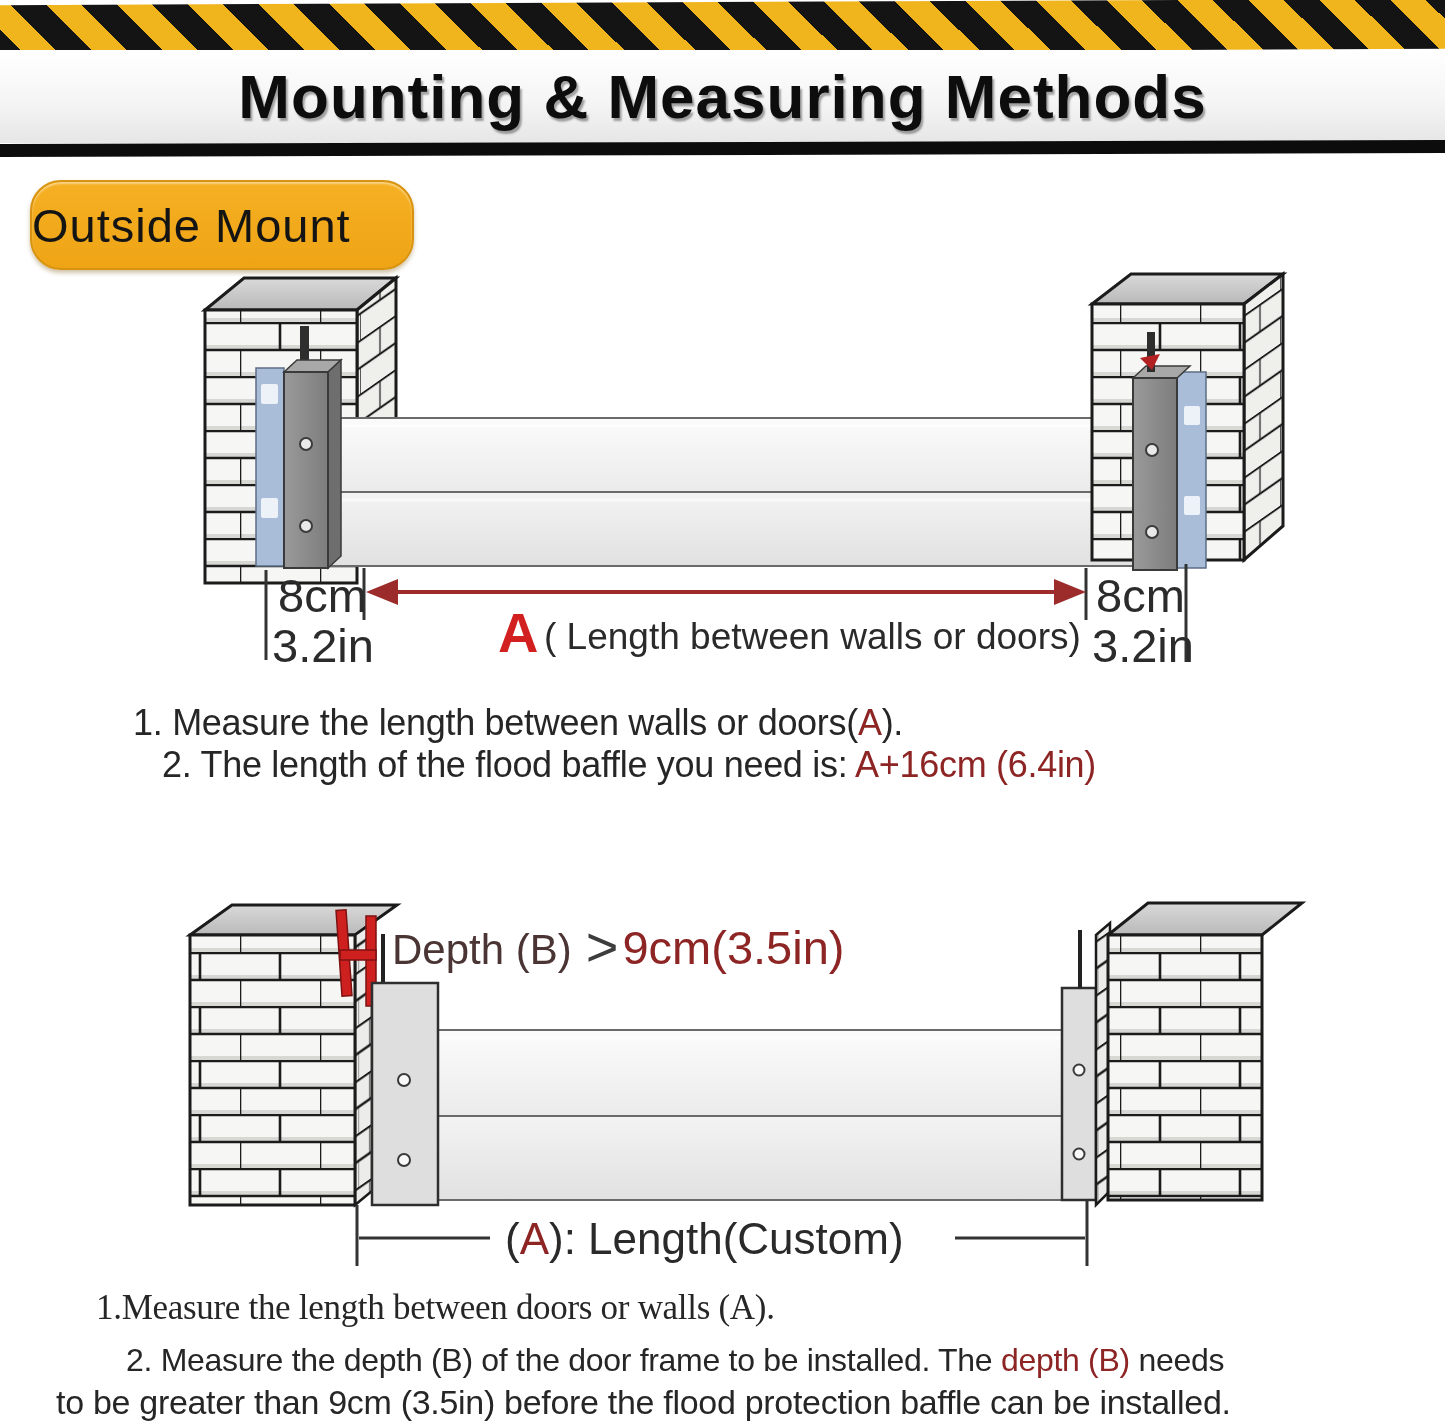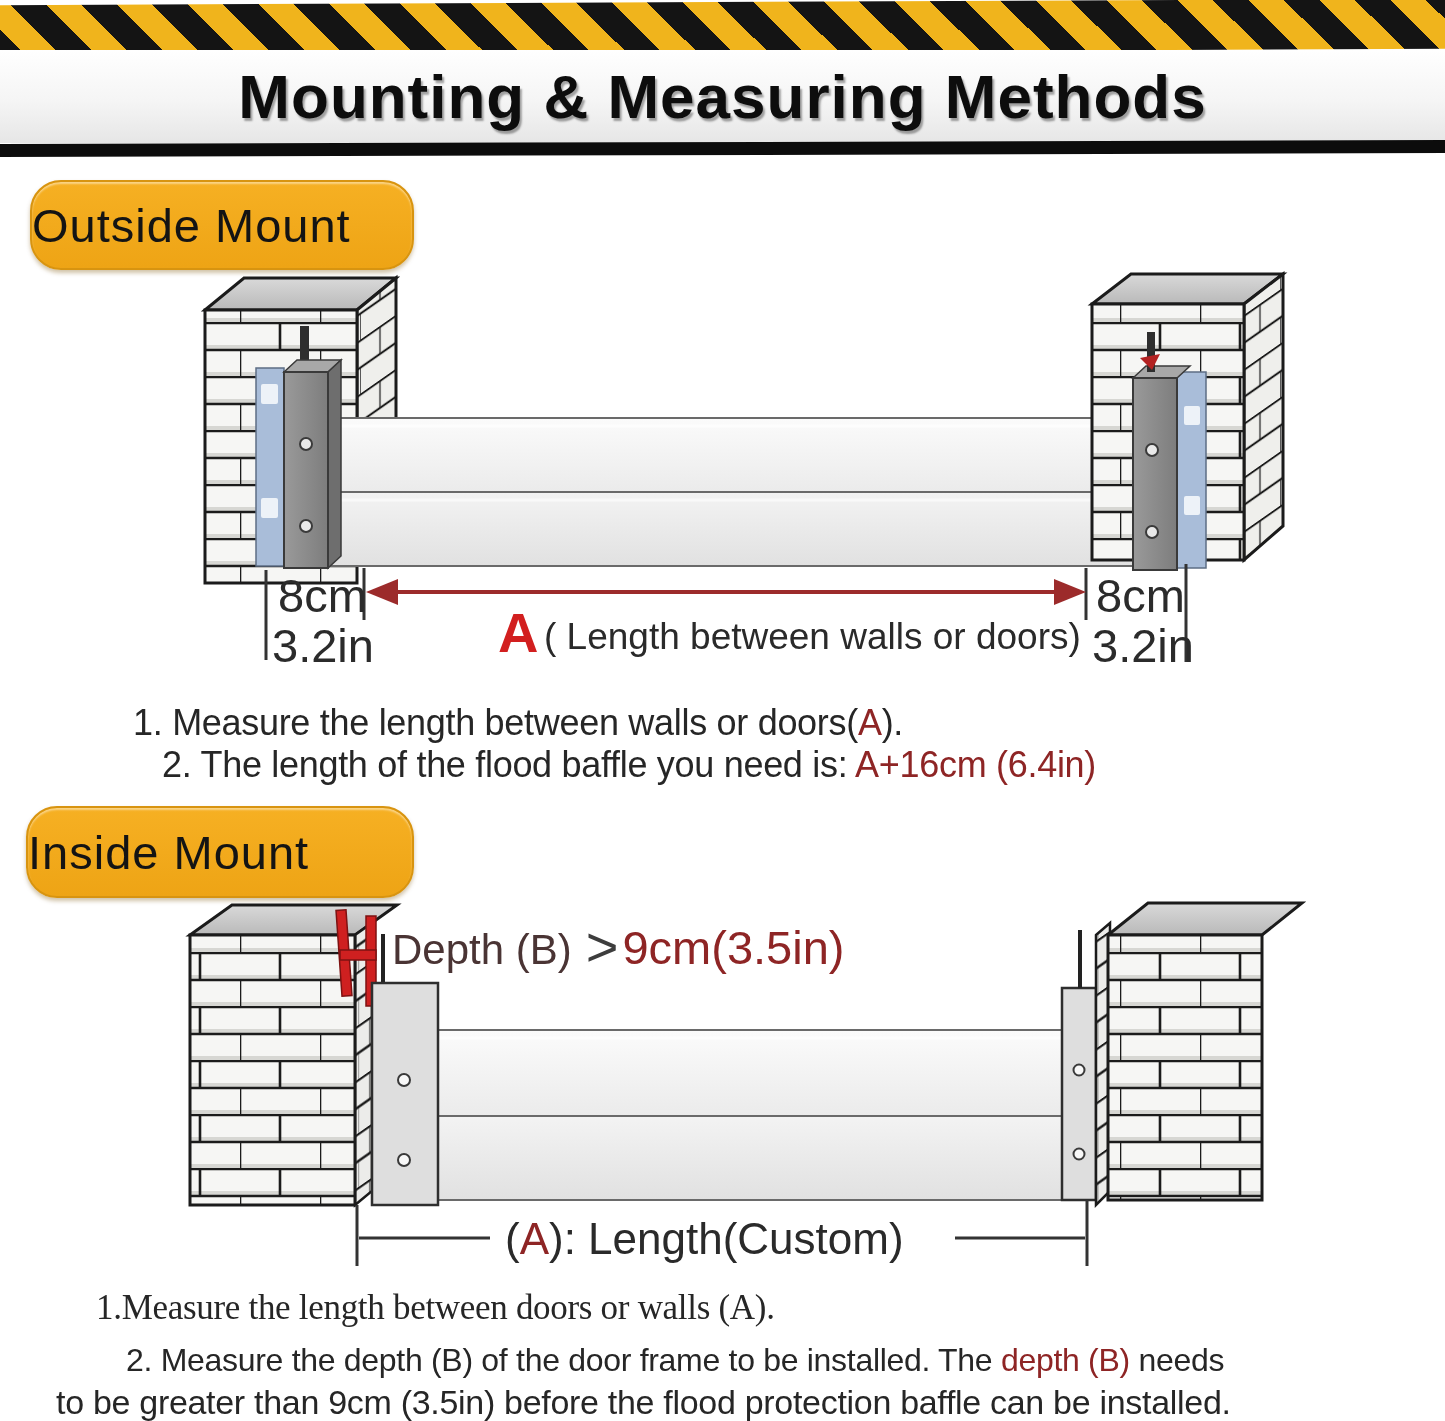--- a/index.html
+++ b/index.html
@@ -54,23 +54,20 @@
 <div class="page">
 
   <div class="tape"></div>
   <div class="title-band">
     <div class="title">Mounting &amp; Measuring Methods</div>
   </div>
   <div class="title-underline"></div>
 
   <div class="badge outside">
     <span>Outside Mount</span>
-  </div>
-  <div class="badge inside">
-    <span>Inside Mount</span>
   </div>
 
   <svg style="top:268px" width="1445" height="422" viewBox="0 0 1445 422">
     <defs>
       <pattern id="brick" width="80" height="54" patternUnits="userSpaceOnUse">
         <rect width="80" height="54" fill="#f6f6f4"></rect>
         <path d="M0 25H80M0 52H80" stroke="#d7d7d3" stroke-width="4" fill="none"></path>
         <path d="M0 1H80M0 28H80M40 0V28M0 28V54" stroke="#1b1b1b" stroke-width="2.6" fill="none"></path>
       </pattern>
       <pattern id="brickSide" width="80" height="54" patternUnits="userSpaceOnUse" patternTransform="skewY(-35) scale(0.5 1)">

